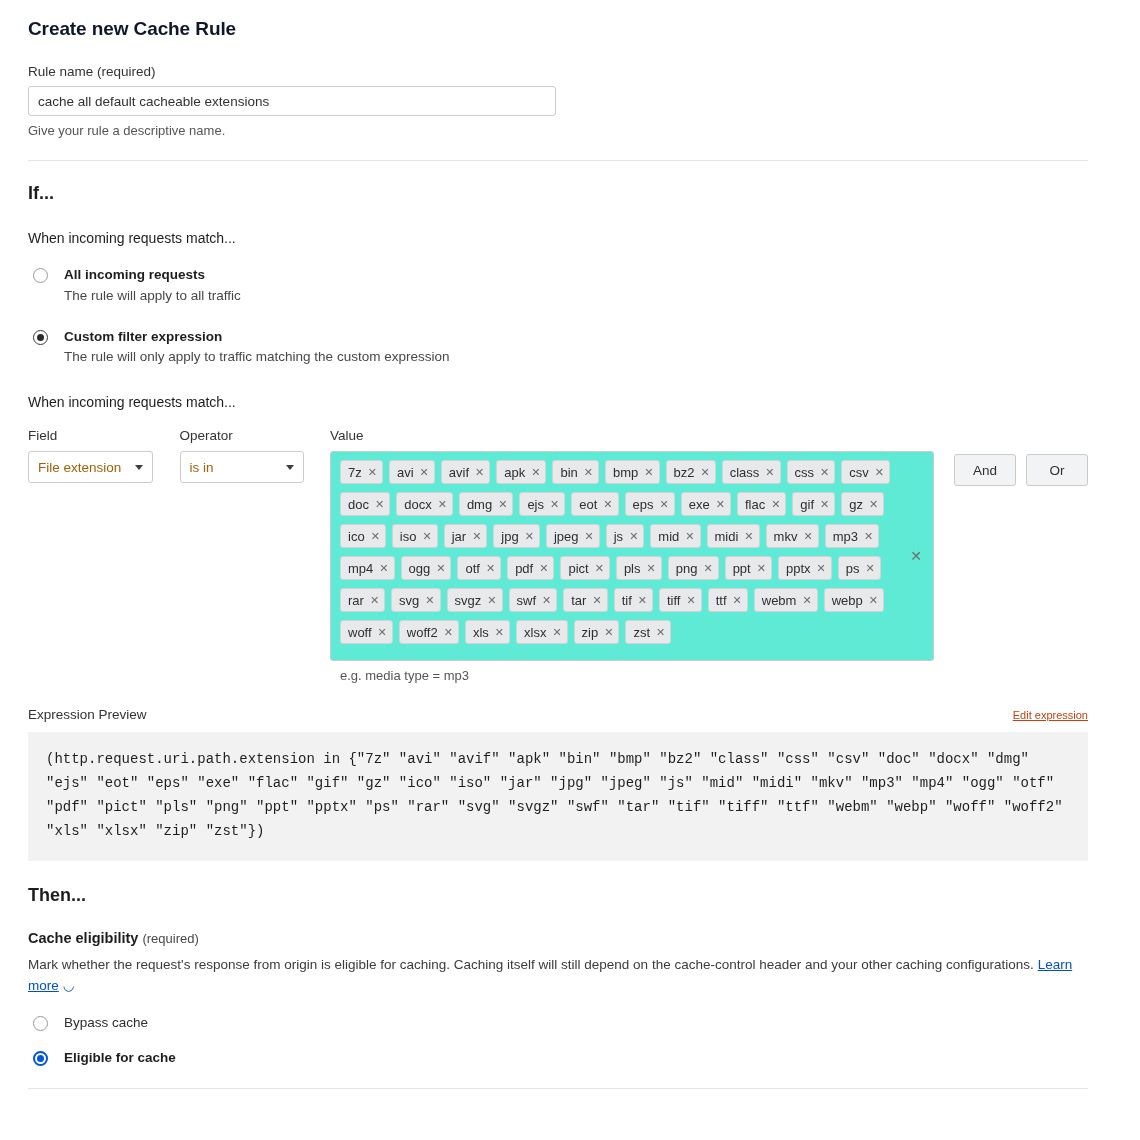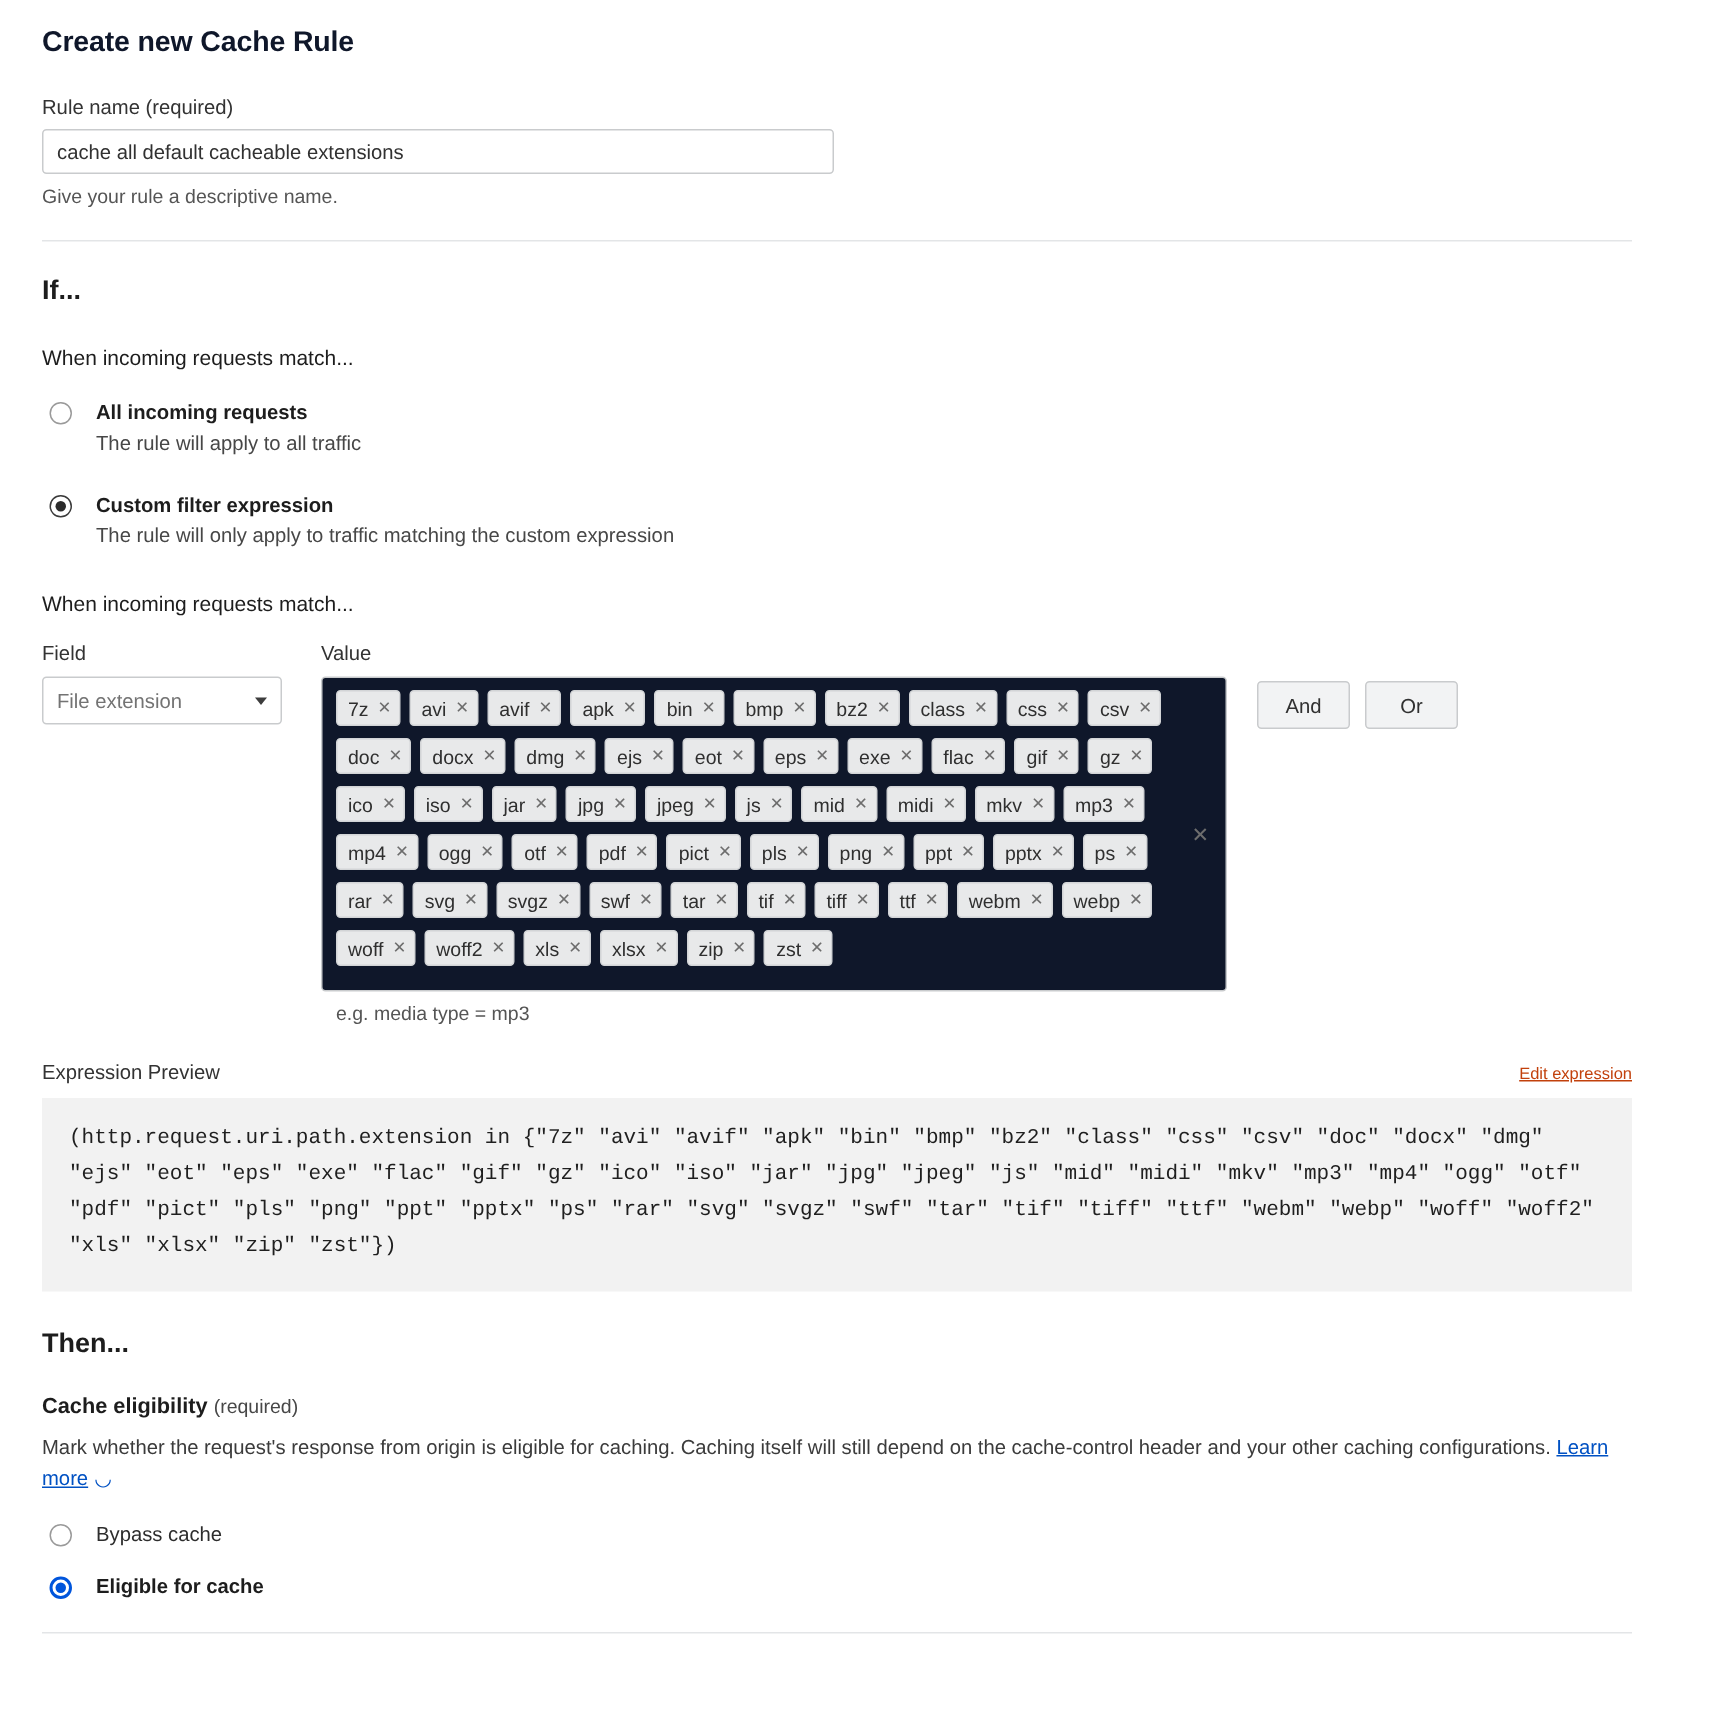--- a/index.html
+++ b/index.html
@@ -129,36 +129,36 @@
   }
   .select {
     height: 32px;
     border: 1px solid #c9cbcd;
     border-radius: 3px;
     background: #fff;
     display: flex;
     align-items: center;
     padding: 0 9px;
     font-size: 13.5px;
-    color: #737373;
+    color: #a16207;
     position: relative;
   }
   .select .caret {
     position: absolute;
     right: 9px;
     width: 0; height: 0;
     border-left: 4.5px solid transparent;
     border-right: 4.5px solid transparent;
     border-top: 5.5px solid #3d3d3d;
   }
   .tokenbox {
     width: 604px;
     border: 1px solid #c9cbcd;
     border-radius: 3px;
-    background: #0f172a;
+    background: #5eead4;
     padding: 8px 8px 8px 9px;
     display: flex;
     flex-wrap: wrap;
     position: relative;
     min-height: 200px;
     align-content: flex-start;
   }
   .token {
     background: #e8e9ea;
     border: 1px solid #d2d4d6;
@@ -318,20 +318,27 @@
 
   <div class="builder">
     <div class="col-field">
       <div class="col-head">Field</div>
       <div class="select">
         <span>File extension</span>
         <span class="caret"></span>
       </div>
     </div>
 
+    <div class="col-operator">
+      <div class="col-head">Operator</div>
+      <div class="select">
+        <span>is in</span>
+        <span class="caret"></span>
+      </div>
+    </div>
 
     <div class="col-value">
       <div class="col-head">Value</div>
       <div class="tokenbox" id="tokenbox">
         <span class="token">
             <span>7z</span>
             <span class="tx">✕</span>
           </span>
           <span class="token">
             <span>avi</span>

